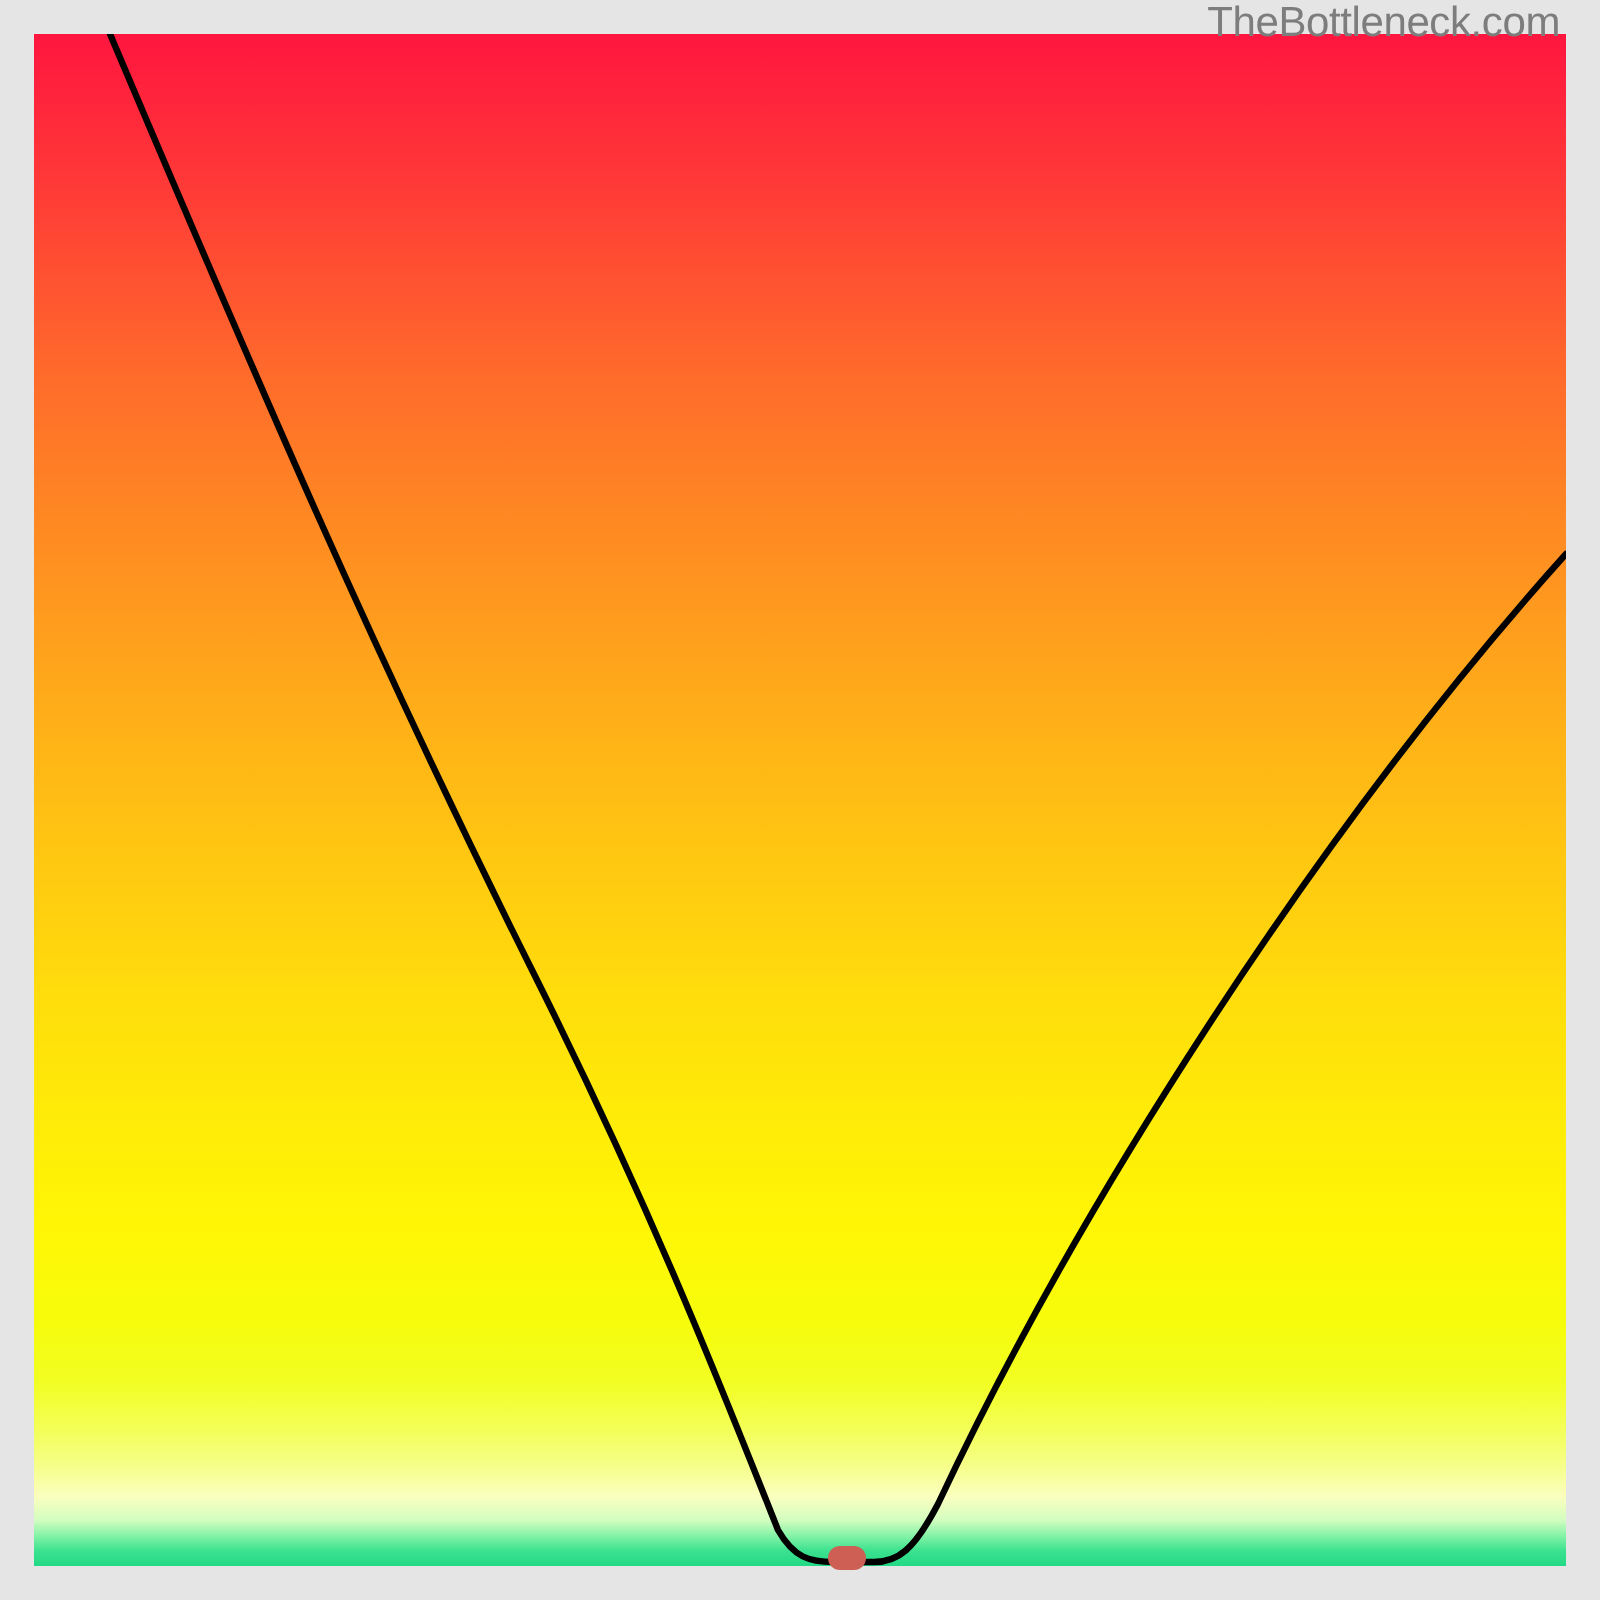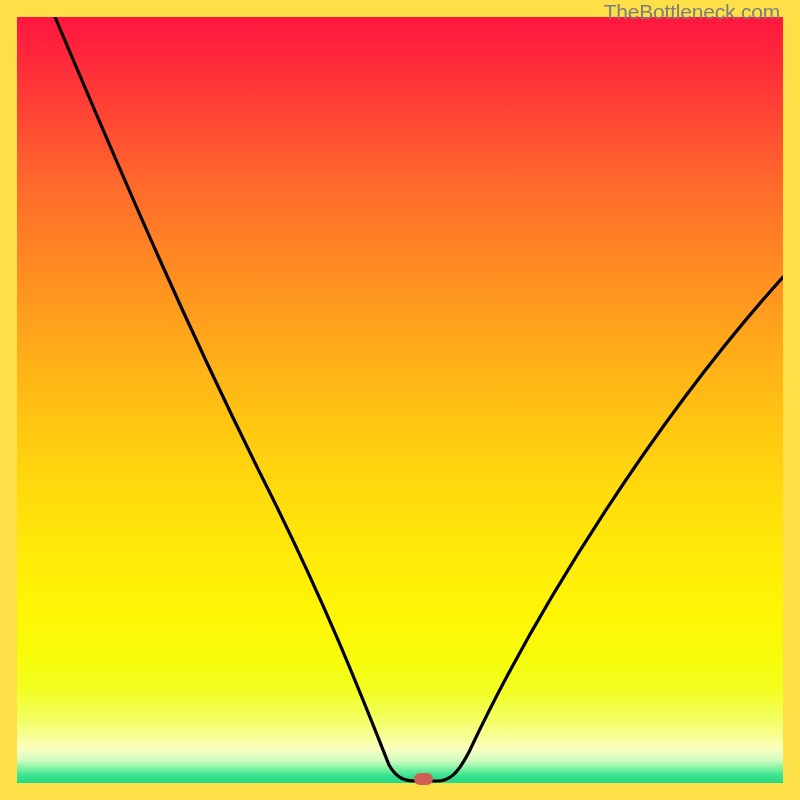--- a/index.html
+++ b/index.html
@@ -8,21 +8,21 @@
     width: 800px;
     height: 800px;
     background: #000;
     overflow: hidden;
     font-family: Arial, Helvetica, sans-serif;
   }
   .frame {
     position: relative;
     width: 800px;
     height: 800px;
-    background: #fde047;
+    background: #e5e5e5;
   }
   .plot {
     position: absolute;
     left: 17px;
     top: 17px;
     width: 766px;
     height: 766px;
     background: linear-gradient(
       to bottom,
       #ff163f 0%,

